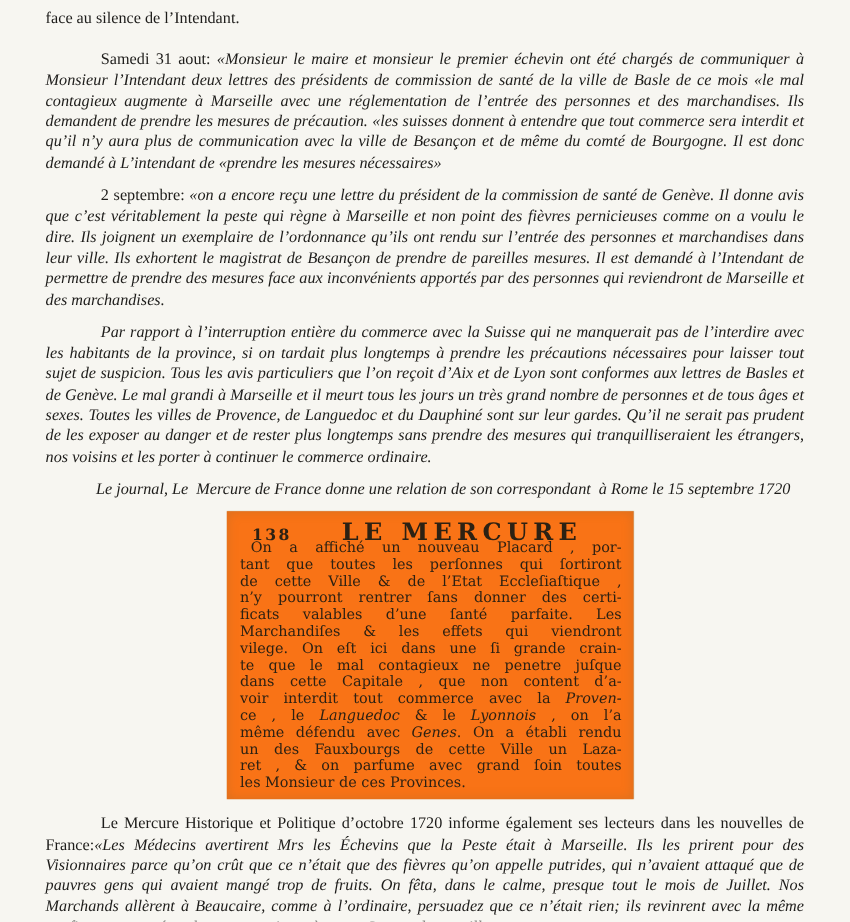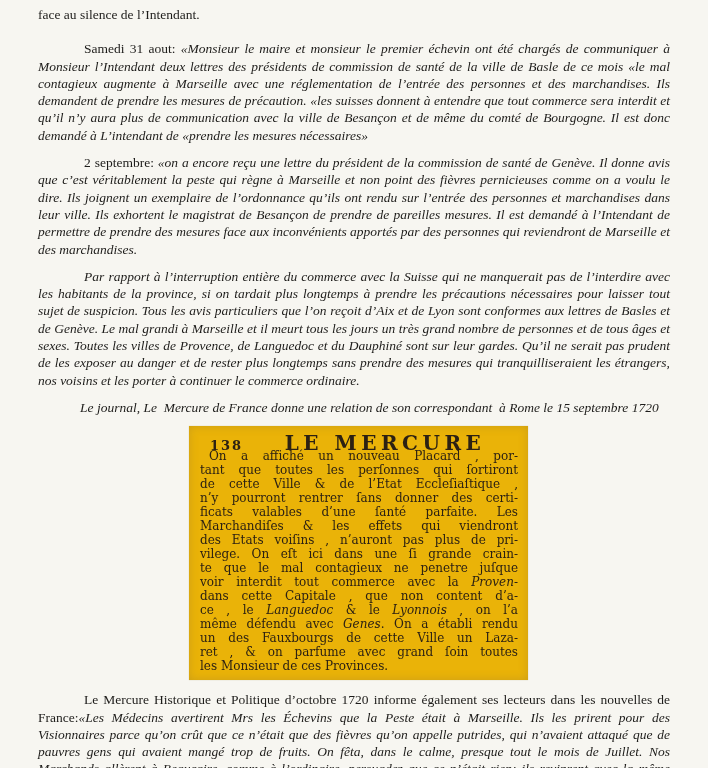--- a/index.html
+++ b/index.html
@@ -31,21 +31,21 @@
     text-indent:42px;
     white-space:pre-wrap;
     font-style:italic;
   }
   
   .clipping {
     width:339px;
     margin:10px 0 0 151px;
     box-sizing:border-box;
     padding:5px 10px 7px 11px;
-    background:#eab308;
+    background:#f97316;
     color:#2c2113;
     font-family:"DejaVu Serif", serif;
     box-shadow: inset 0 0 10px rgba(125,105,60,0.28), 0 0 1px #cfc6a6;
   }
   .clip-header {
     display:flex;
     align-items:baseline;
     height:16px;
     font-weight:bold;
     margin-bottom:2px;
@@ -92,25 +92,24 @@
     <div class="clip-header">
       <span class="clip-pagenum">138</span>
       <span class="clip-title">LE MERCURE</span>
     </div>
     <div class="pline first">On a affiché un nouveau Placard , por-</div>
     <div class="pline">tant que toutes les perſonnes qui ſortiront</div>
     <div class="pline">de cette Ville &amp; de l’Etat Eccleſiaſtique ,</div>
     <div class="pline">n’y pourront rentrer ſans donner des certi-</div>
     <div class="pline">ficats valables d’une ſanté parfaite. Les</div>
     <div class="pline">Marchandiſes &amp; les effets qui viendront</div>
-    <div class="pline">des Etats voiſins , n’auront pas plus de pri-</div>
     <div class="pline">vilege. On eſt ici dans une ſi grande crain-</div>
     <div class="pline">te que le mal contagieux ne penetre juſque</div>
+    <div class="pline">dans cette Capitale , que non content d’a-</div>
     <div class="pline"><span>voir interdit tout commerce avec la </span><span class="pit">Proven-</span></div>
-    <div class="pline">dans cette Capitale , que non content d’a-</div>
     <div class="pline"><span>ce , le </span><span class="pit">Languedoc</span><span> &amp; le </span><span class="pit">Lyonnois</span><span> , on l’a</span></div>
     <div class="pline"><span>même défendu avec </span><span class="pit">Genes</span><span>. On a établi rendu</span></div>
     <div class="pline">un des Fauxbourgs de cette Ville un Laza-</div>
     <div class="pline">ret , &amp; on parfume avec grand ſoin toutes</div>
     <div class="pline last">les Monsieur de ces Provinces.</div>
   </div>
 
   <p class="para indent" style="margin-top:11px;"><span>Le Mercure Historique et Politique d’octobre 1720 informe également ses lecteurs  dans les nouvelles de France:</span><span class="it">«Les Médecins avertirent Mrs les Échevins que la Peste était à Marseille. Ils les prirent pour des Visionnaires parce qu’on crût que ce n’était que des fièvres qu’on appelle putrides, qui n’avaient attaqué que de pauvres gens qui avaient mangé trop de fruits. On fêta, dans le calme, presque tout le mois de Juillet. Nos Marchands allèrent à Beaucaire, comme à l’ordinaire, persuadez que ce n’était rien; ils revinrent avec la même confiance, excepté quelques-uns qui passèrent en Languedoc et ailleurs».</span></p>
 
 </div>

